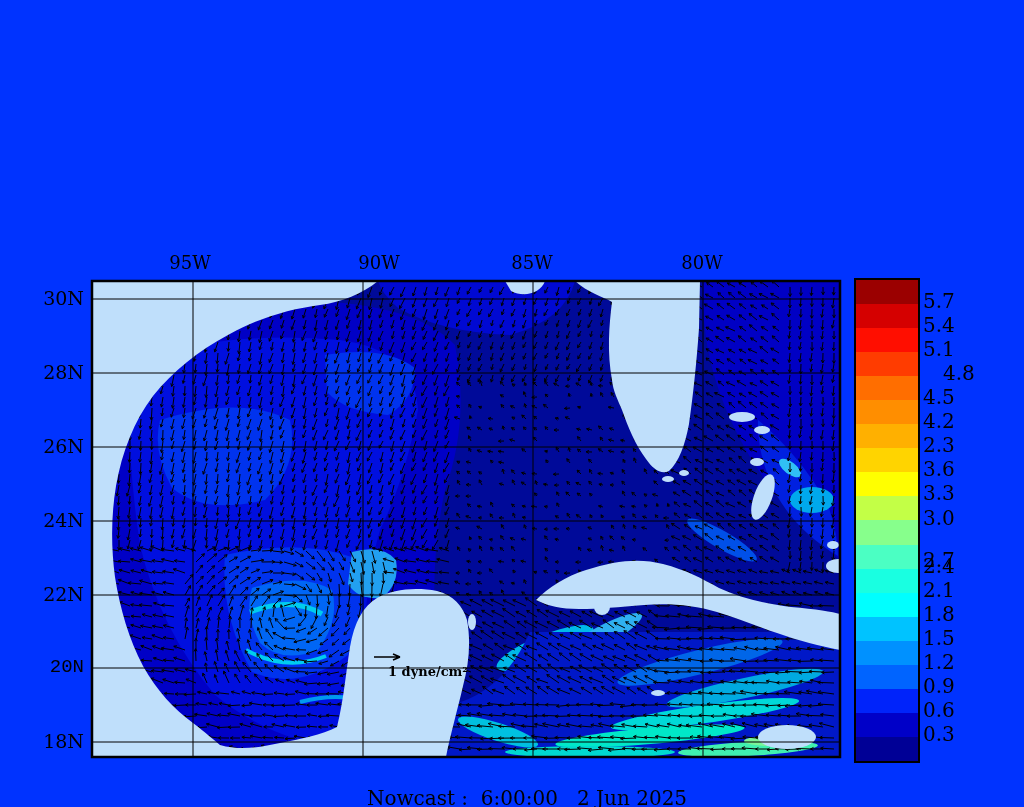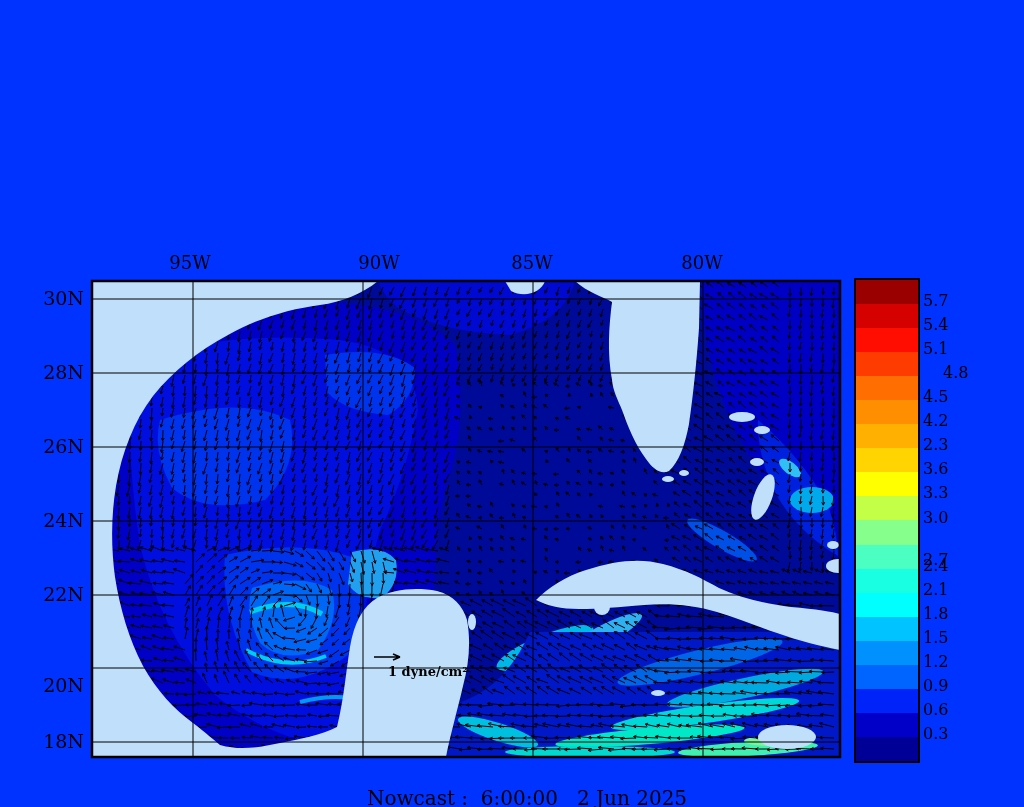--- a/index.html
+++ b/index.html
@@ -17,21 +17,21 @@
   .lat-label{
     position:absolute;color:var(--text,#000);font-size:19px;line-height:19px;
     width:52px;text-align:right;transform:none;white-space:nowrap;
   }
   .colorbar{
     position:absolute;left:854px;top:278px;width:62px;height:481px;
     border:2px solid #000;display:flex;flex-direction:column;box-sizing:content-box;
   }
   .cb-seg{flex:1 1 auto;}
   .cb-label{
-    position:absolute;left:923px;color:var(--text,#000);font-size:16px;line-height:20px;
+    position:absolute;left:923px;color:var(--text,#000);font-size:20px;line-height:20px;
     white-space:nowrap;
   }
   .stats-line{
     position:absolute;left:130px;top:767px;color:var(--text,#000);
     font-family:"DejaVu Sans Mono", monospace;font-size:13px;white-space:pre;
   }
   .title-line{
     position:absolute;left:527px;top:786px;transform:translateX(-50%);
     color:var(--text,#000);font-size:20px;white-space:pre;
   }
@@ -133,21 +133,21 @@
       <div class="axis-label" style="left: 361px; top: 254px; margin-left: 18px;">90W</div>
       <div class="axis-label" style="left: 532px; top: 254px;">85W</div>
       <div class="axis-label" style="left: 702px; top: 254px;">80W</div>
     </div>
   <div id="leftAxis">
       <div class="lat-label" style="left: 32px; top: 289px;">30N</div>
       <div class="lat-label" style="left: 32px; top: 363px;">28N</div>
       <div class="lat-label" style="left: 32px; top: 437px;">26N</div>
       <div class="lat-label" style="left: 32px; top: 511px;">24N</div>
       <div class="lat-label" style="left: 32px; top: 585px;">22N</div>
-      <div class="lat-label" style="left: 32px; top: 676px;">20N</div>
+      <div class="lat-label" style="left: 32px; top: 658px; font-family: Liberation Mono, monospace;">20N</div>
       <div class="lat-label" style="left: 32px; top: 732px;">18N</div>
     </div>
 
   <div class="colorbar" id="cbar">
       <div class="cb-seg" style="background: rgb(155, 0, 0);"></div>
       <div class="cb-seg" style="background: rgb(213, 0, 0);"></div>
       <div class="cb-seg" style="background: rgb(255, 14, 0);"></div>
       <div class="cb-seg" style="background: rgb(255, 60, 0);"></div>
       <div class="cb-seg" style="background: rgb(255, 110, 0);"></div>
       <div class="cb-seg" style="background: rgb(255, 142, 0);"></div>

